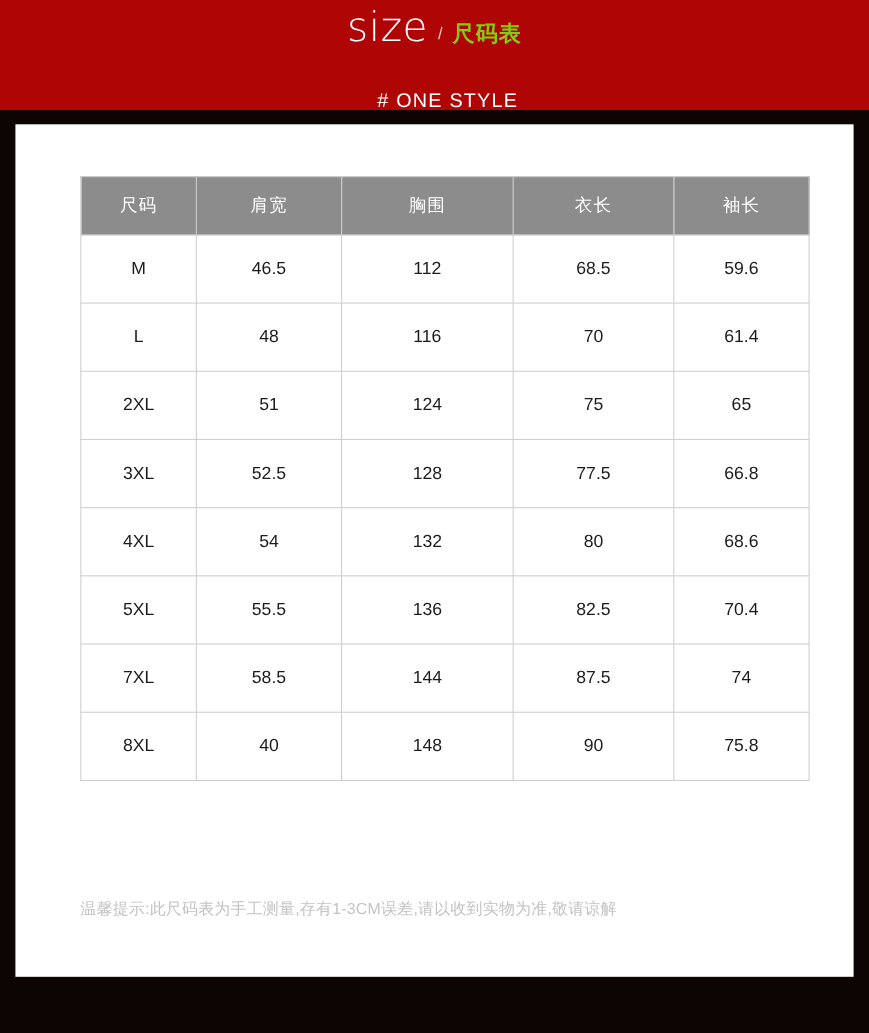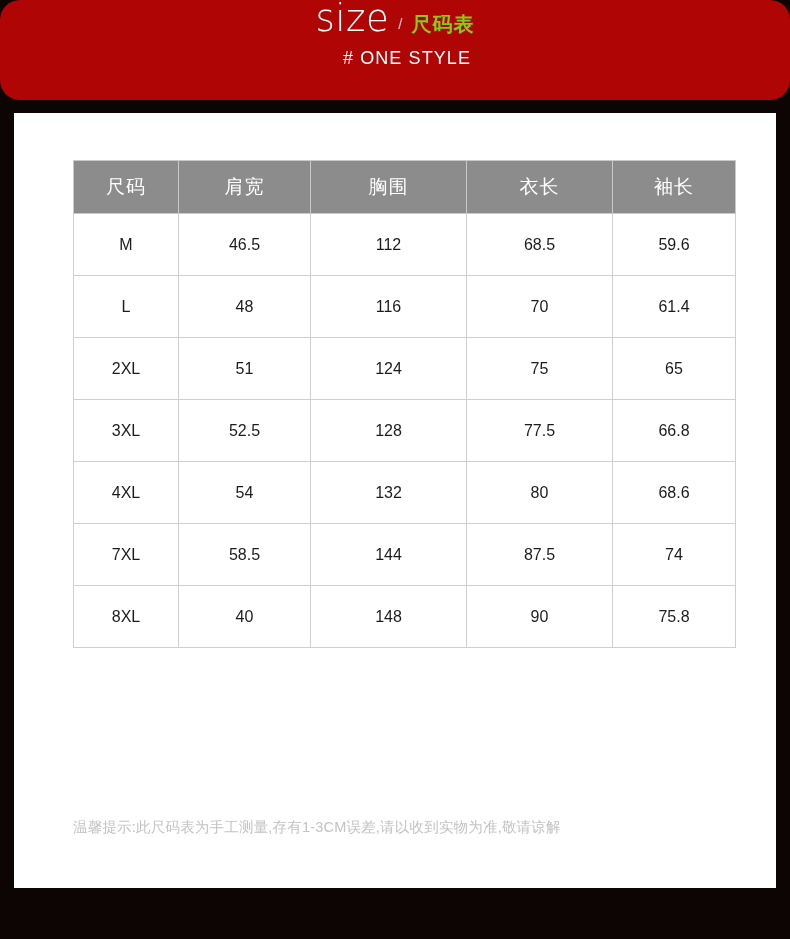--- a/index.html
+++ b/index.html
@@ -23,24 +23,23 @@
   .banner {
     position: absolute;
     left: 0;
     top: 0;
     width: 790px;
     height: 100px;
     background: #b00505;
     display: flex;
     flex-direction: column;
     align-items: center;
-    justify-content: flex-start;
+    justify-content: space-between;
     box-sizing: border-box;
-    padding-top: 0;
-    border-radius: 20px;
+    padding-top: 6px;
   }
   .banner-title-row {
     display: flex;
     align-items: baseline;
     justify-content: center;
     gap: 9px;
   }
   .banner-size {
     font-family: "DejaVu Sans", "Liberation Sans", sans-serif;
     font-size: 37px;
@@ -97,21 +96,21 @@
   .size-table col.c-size   { width: 105px; }
   .size-table col.c-b      { width: 132px; }
   .size-table col.c-c      { width: 156px; }
   .size-table col.c-d      { width: 146px; }
   .size-table col.c-e      { width: 123px; }
 
   .size-table th {
     height: 50px;
     background: #8c8c8c;
     color: #ffffff;
-    font-size: 19px;
+    font-size: 16px;
     font-weight: 400;
     text-align: center;
     vertical-align: middle;
     border: 1px solid #c9c9c9;
     letter-spacing: 1px;
   }
   .size-table td {
     height: 59px;
     background: #ffffff;
     color: #1c1c1c;
@@ -199,20 +198,27 @@
           <td>66.8</td>
         </tr>
         <tr>
           <td>4XL</td>
           <td>54</td>
           <td>132</td>
           <td>80</td>
           <td>68.6</td>
         </tr>
         <tr>
+          <td>5XL</td>
+          <td>55.5</td>
+          <td>136</td>
+          <td>82.5</td>
+          <td>70.4</td>
+        </tr>
+        <tr>
           <td>7XL</td>
           <td>58.5</td>
           <td>144</td>
           <td>87.5</td>
           <td>74</td>
         </tr>
         <tr>
           <td>8XL</td>
           <td>40</td>
           <td>148</td>

